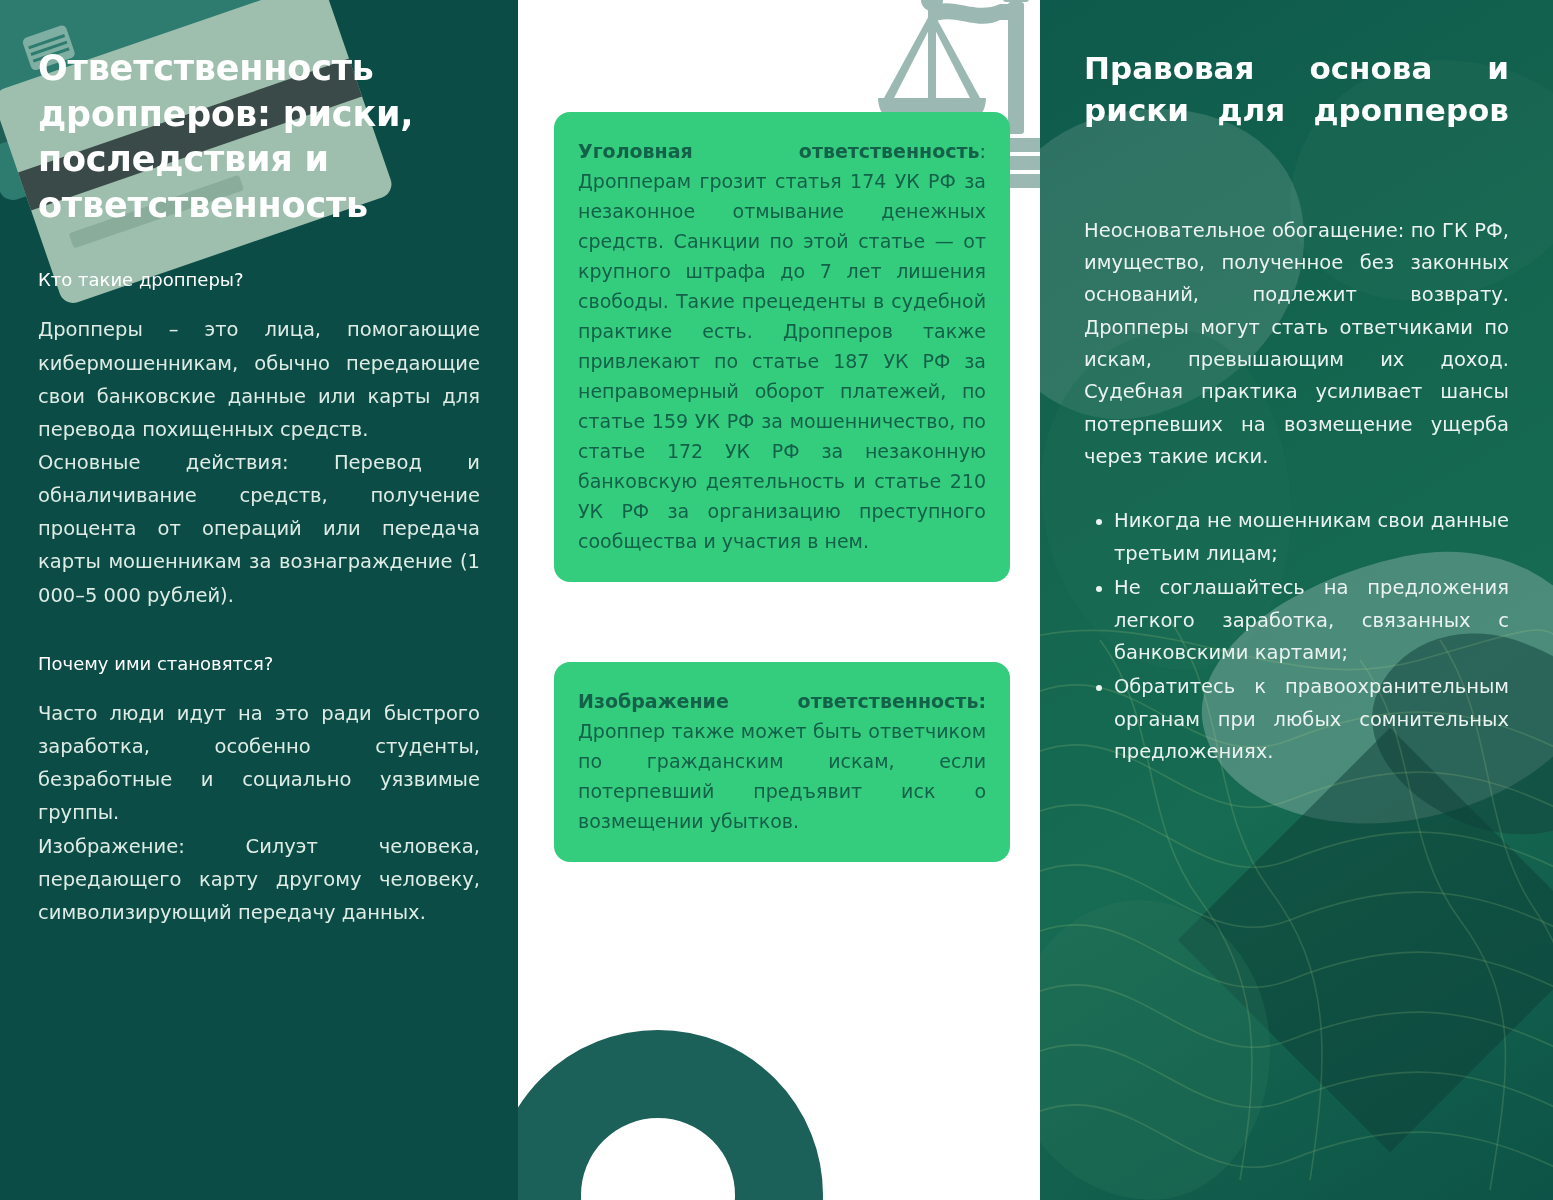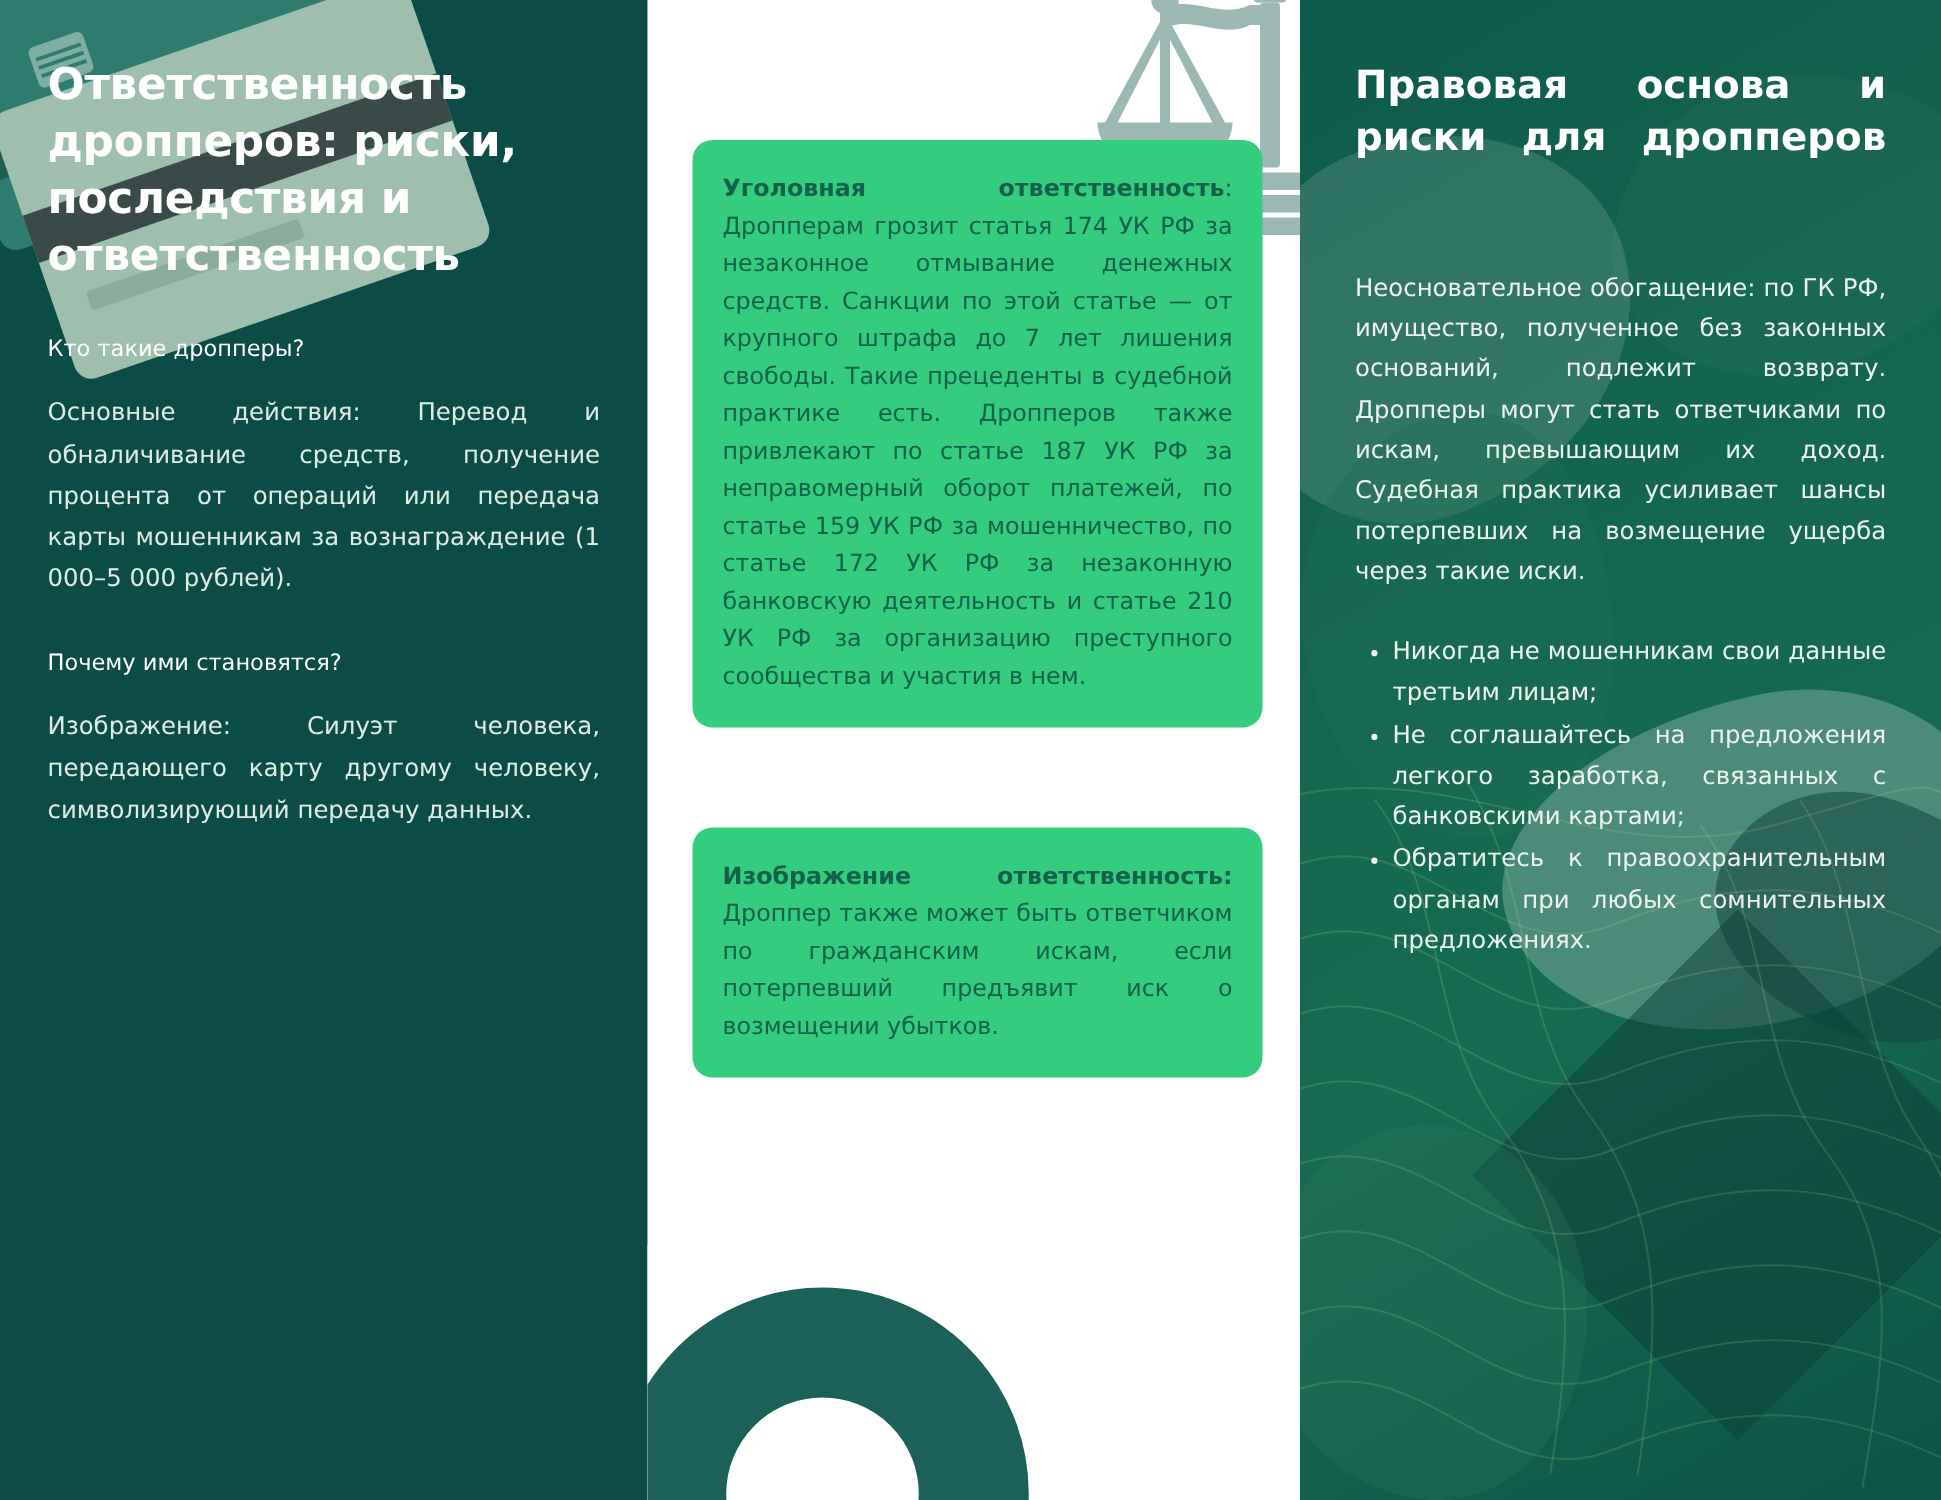--- a/index.html
+++ b/index.html
@@ -6,21 +6,21 @@
   * { margin:0; padding:0; box-sizing:border-box; }
   html, body {
     width:1553px; height:1200px;
     background:#ffffff;
     font-family:"DejaVu Sans", sans-serif;
     overflow:hidden;
   }
   #brochure {
     position:relative;
     width:1553px; height:996px;
-    background:#6d28d9;
+    background:#d946ef;
   }
 
   
   .panel { position:absolute; top:0; height:1200px; overflow:hidden; }
 
   
   #panel-left {
     left:0; width:518px;
     background:#0B4D46;
   }
@@ -185,24 +185,26 @@
       <div class="card-graphic" id="card-front">
         <div class="mag"></div>
         <div class="sig"></div>
       </div>
     </div>
 
     <div class="content">
       <h1 class="title-main">Ответственность дропперов: риски, последствия и ответственность</h1>
       <h2 class="h2-white">Кто такие дропперы?</h2>
       <div class="body-light">
+        <p>Дропперы – это лица, помогающие кибермошенникам, обычно передающие свои банковские данные или карты для перевода похищенных средств.</p>
         <p>Основные действия: Перевод и обналичивание средств, получение процента от операций или передача карты мошенникам за вознаграждение (1 000–5 000 рублей).</p>
       </div>
       <h2 class="h2-white">Почему ими становятся?</h2>
       <div class="body-light">
+        <p>Часто люди идут на это ради быстрого заработка, особенно студенты, безработные и социально уязвимые группы.</p>
         <p>Изображение: Силуэт человека, передающего карту другому человеку, символизирующий передачу данных.</p>
       </div>
     </div>
   </section>
 
   <section class="panel" id="panel-mid">
 
     <svg class="scales" width="190" height="205" viewBox="0 0 190 205">
       <g fill="#9BB9B2">
         <rect x="135" y="0" width="26" height="16" rx="3"></rect>

